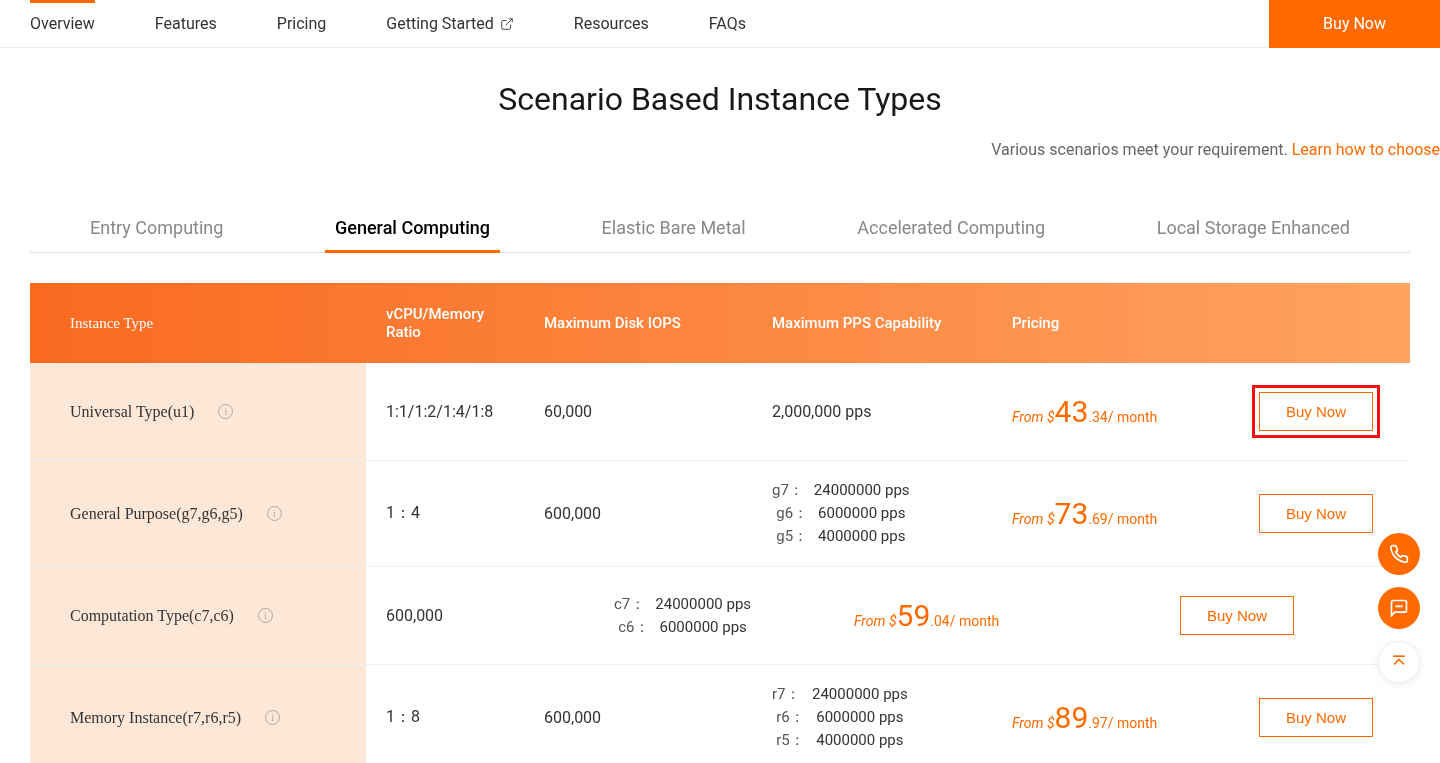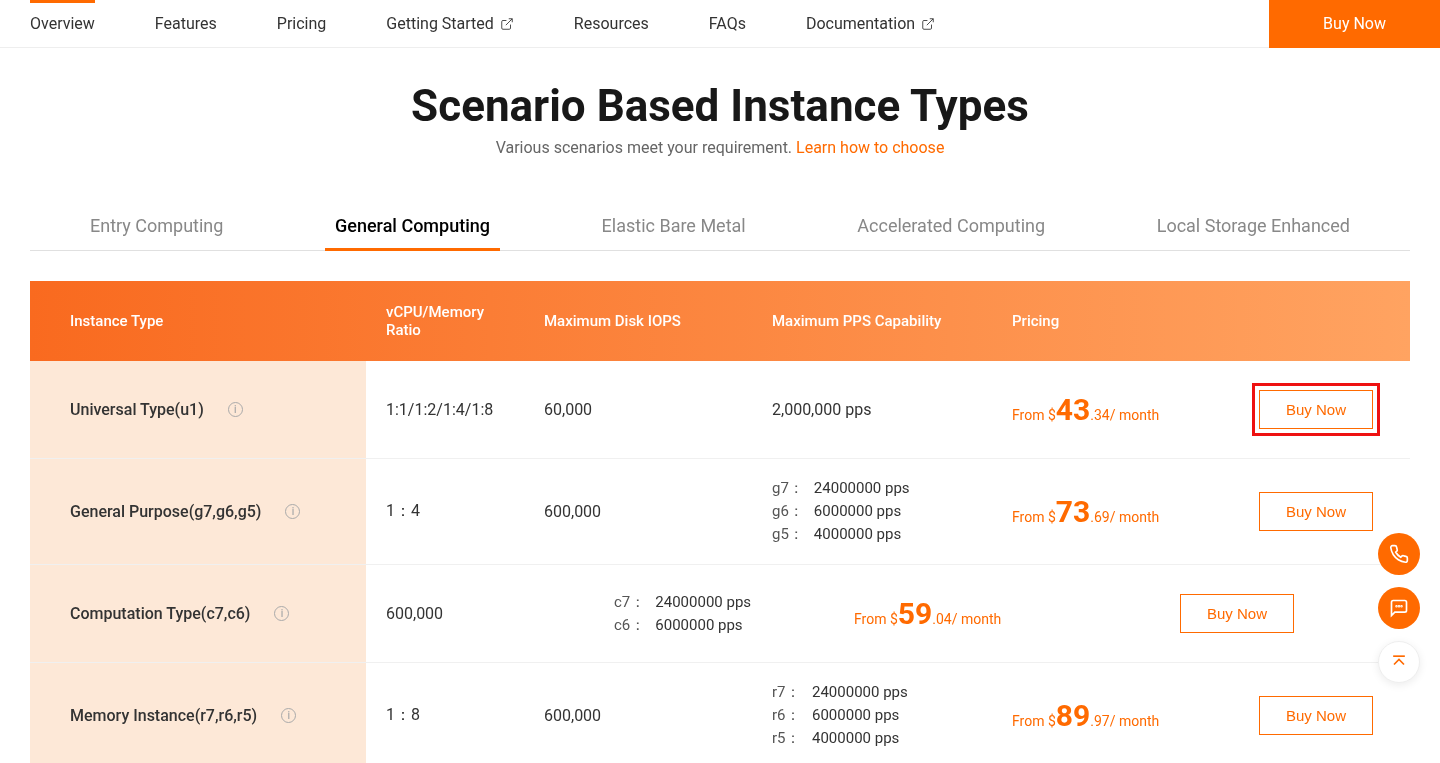--- a/index.html
+++ b/index.html
@@ -3,46 +3,46 @@
 <meta charset="utf-8">
 <style>
 * { margin: 0; padding: 0; box-sizing: border-box; }
 body { font-family: -apple-system, BlinkMacSystemFont, "Segoe UI", Roboto, sans-serif; background: #fff; color: #333; width: 1440px; }
 .topnav { display: flex; align-items: center; height: 48px; border-bottom: 1px solid #eee; position: relative; }
 .topnav-item { padding: 0 30px; height: 48px; display: flex; align-items: center; font-size: 16px; color: #333; cursor: pointer; gap: 6px; }
 .topnav-item.active { position: relative; }
 .topnav-item.active::before { content: ''; position: absolute; top: 0; left: 30px; right: 30px; height: 3px; background: #ff6a00; }
 .topnav-buy { margin-left: auto; background: #ff6a00; color: #fff; height: 48px; padding: 0 54px; display: flex; align-items: center; font-size: 16px; cursor: pointer; }
 .ext-icon { width: 14px; height: 14px; stroke: currentColor; fill: none; stroke-width: 1.5; }
-.page-title { text-align: center; font-size: 44px; font-weight: 700; margin-top: 32px; color: #181818; }
-.subtitle { text-align: center; font-size: 16px; color: #666; margin-top: 6px; }
+.page-title { text-align: center; font-size: 32px; font-weight: 400; margin-top: 32px; color: #181818; }
+.subtitle { text-align: right; font-size: 16px; color: #666; margin-top: 22px; }
 .subtitle a { color: #ff6a00; text-decoration: none; }
 .category-tabs { display: flex; justify-content: space-between; margin: 58px 30px 0; border-bottom: 1px solid #e0e0e0; padding: 0 50px; align-items: flex-end; }
 .cat-tab { font-size: 18px; color: #888; padding: 0 10px 14px; cursor: pointer; position: relative; }
 .cat-tab.active { color: #000000; font-weight: 500; }
 .cat-tab.active::after { content: ''; position: absolute; left: 0; right: 0; bottom: -1px; height: 3px; background: #ff6a00; }
 .table-wrap { margin: 30px 30px 0; }
 .thead { display: flex; background: linear-gradient(90deg, #f96a1f 0%, #ffa361 100%); color: #fff; font-size: 15px; font-weight: 500; }
 .thead > div { padding: 22px 20px; display: flex; align-items: center; }
-.col-type { width: 336px; padding-left: 40px !important; }
+.col-type { width: 336px; padding-left: 40px !important; font-family: Liberation Serif, serif; }
 .col-ratio { width: 158px; }
 .col-iops { width: 228px; }
 .col-pps { width: 240px; }
 .col-price { width: 230px; }
 .col-action { flex: 1; display: flex; justify-content: center; }
 .trow { display: flex; border-bottom: 1px solid #f0f0f0; min-height: 98px; }
 .trow > div { padding: 20px; display: flex; align-items: center; font-size: 16px; color: #333; }
 .trow .col-type { background: #fde8d7; font-weight: 500; padding-left: 40px; gap: 24px; }
 .info-icon { width: 15px; height: 15px; border: 1px solid #aaa; border-radius: 50%; display: inline-flex; align-items: center; justify-content: center; font-size: 10px; color: #aaa; cursor: pointer; flex-shrink: 0; }
 .pps-list { display: flex; flex-direction: column; gap: 4px; font-size: 15px; }
-.pps-line { display: flex; gap: 10px; }
+.pps-line { display: flex; gap: 10px; justify-content: center; }
 .pps-label { color: #555; min-width: 30px; }
 .price-cell { color: #ff6a00; line-height: 1.3; }
-.price-from { font-size: 14px; }
-.price-big { font-size: 30px; font-weight: 700; }
+.price-from { font-size: 14px; font-style: italic; }
+.price-big { font-size: 30px; font-weight: 400; }
 .price-suffix { font-size: 14px; }
 .buy-btn { border: 1px solid #ff6a00; color: #ff6a00; background: #fff; padding: 10px 26px; font-size: 15px; cursor: pointer; }
 .buy-btn.highlighted { outline: 3px solid #e11; outline-offset: 4px; }
 .float-btns { position: fixed; right: 20px; bottom: 80px; display: flex; flex-direction: column; gap: 12px; }
 .float-btn { width: 42px; height: 42px; border-radius: 50%; display: flex; align-items: center; justify-content: center; cursor: pointer; }
 .float-orange { background: #ff6a00; color: #fff; }
 .float-white { background: #fff; border: 1px solid #eee; color: #ff6a00; box-shadow: 0 2px 8px rgba(0,0,0,0.08); }
 .float-btn svg { width: 20px; height: 20px; }
 </style>
 </head>
@@ -63,26 +63,20 @@
     <svg class="ext-icon" viewBox="0 0 24 24">
         <path d="M18 13v6a2 2 0 01-2 2H5a2 2 0 01-2-2V8a2 2 0 012-2h6M15 3h6v6M10 14L21 3"></path>
       </svg>
   </div>
   <div class="topnav-item">
       <span>Resources</span>
     </div>
   <div class="topnav-item">
       <span>FAQs</span>
     </div>
-  <div class="topnav-item">
-    <span>Documentation</span>
-    <svg class="ext-icon" viewBox="0 0 24 24">
-        <path d="M18 13v6a2 2 0 01-2 2H5a2 2 0 01-2-2V8a2 2 0 012-2h6M15 3h6v6M10 14L21 3"></path>
-      </svg>
-  </div>
   <div class="topnav-buy">
       <span>Buy Now</span>
     </div>
 </nav>
 
 <h1 class="page-title">Scenario Based Instance Types</h1>
 <p class="subtitle">
   <span>Various scenarios meet your requirement. </span><a href="#">Learn how to choose</a>
 </p>
 

